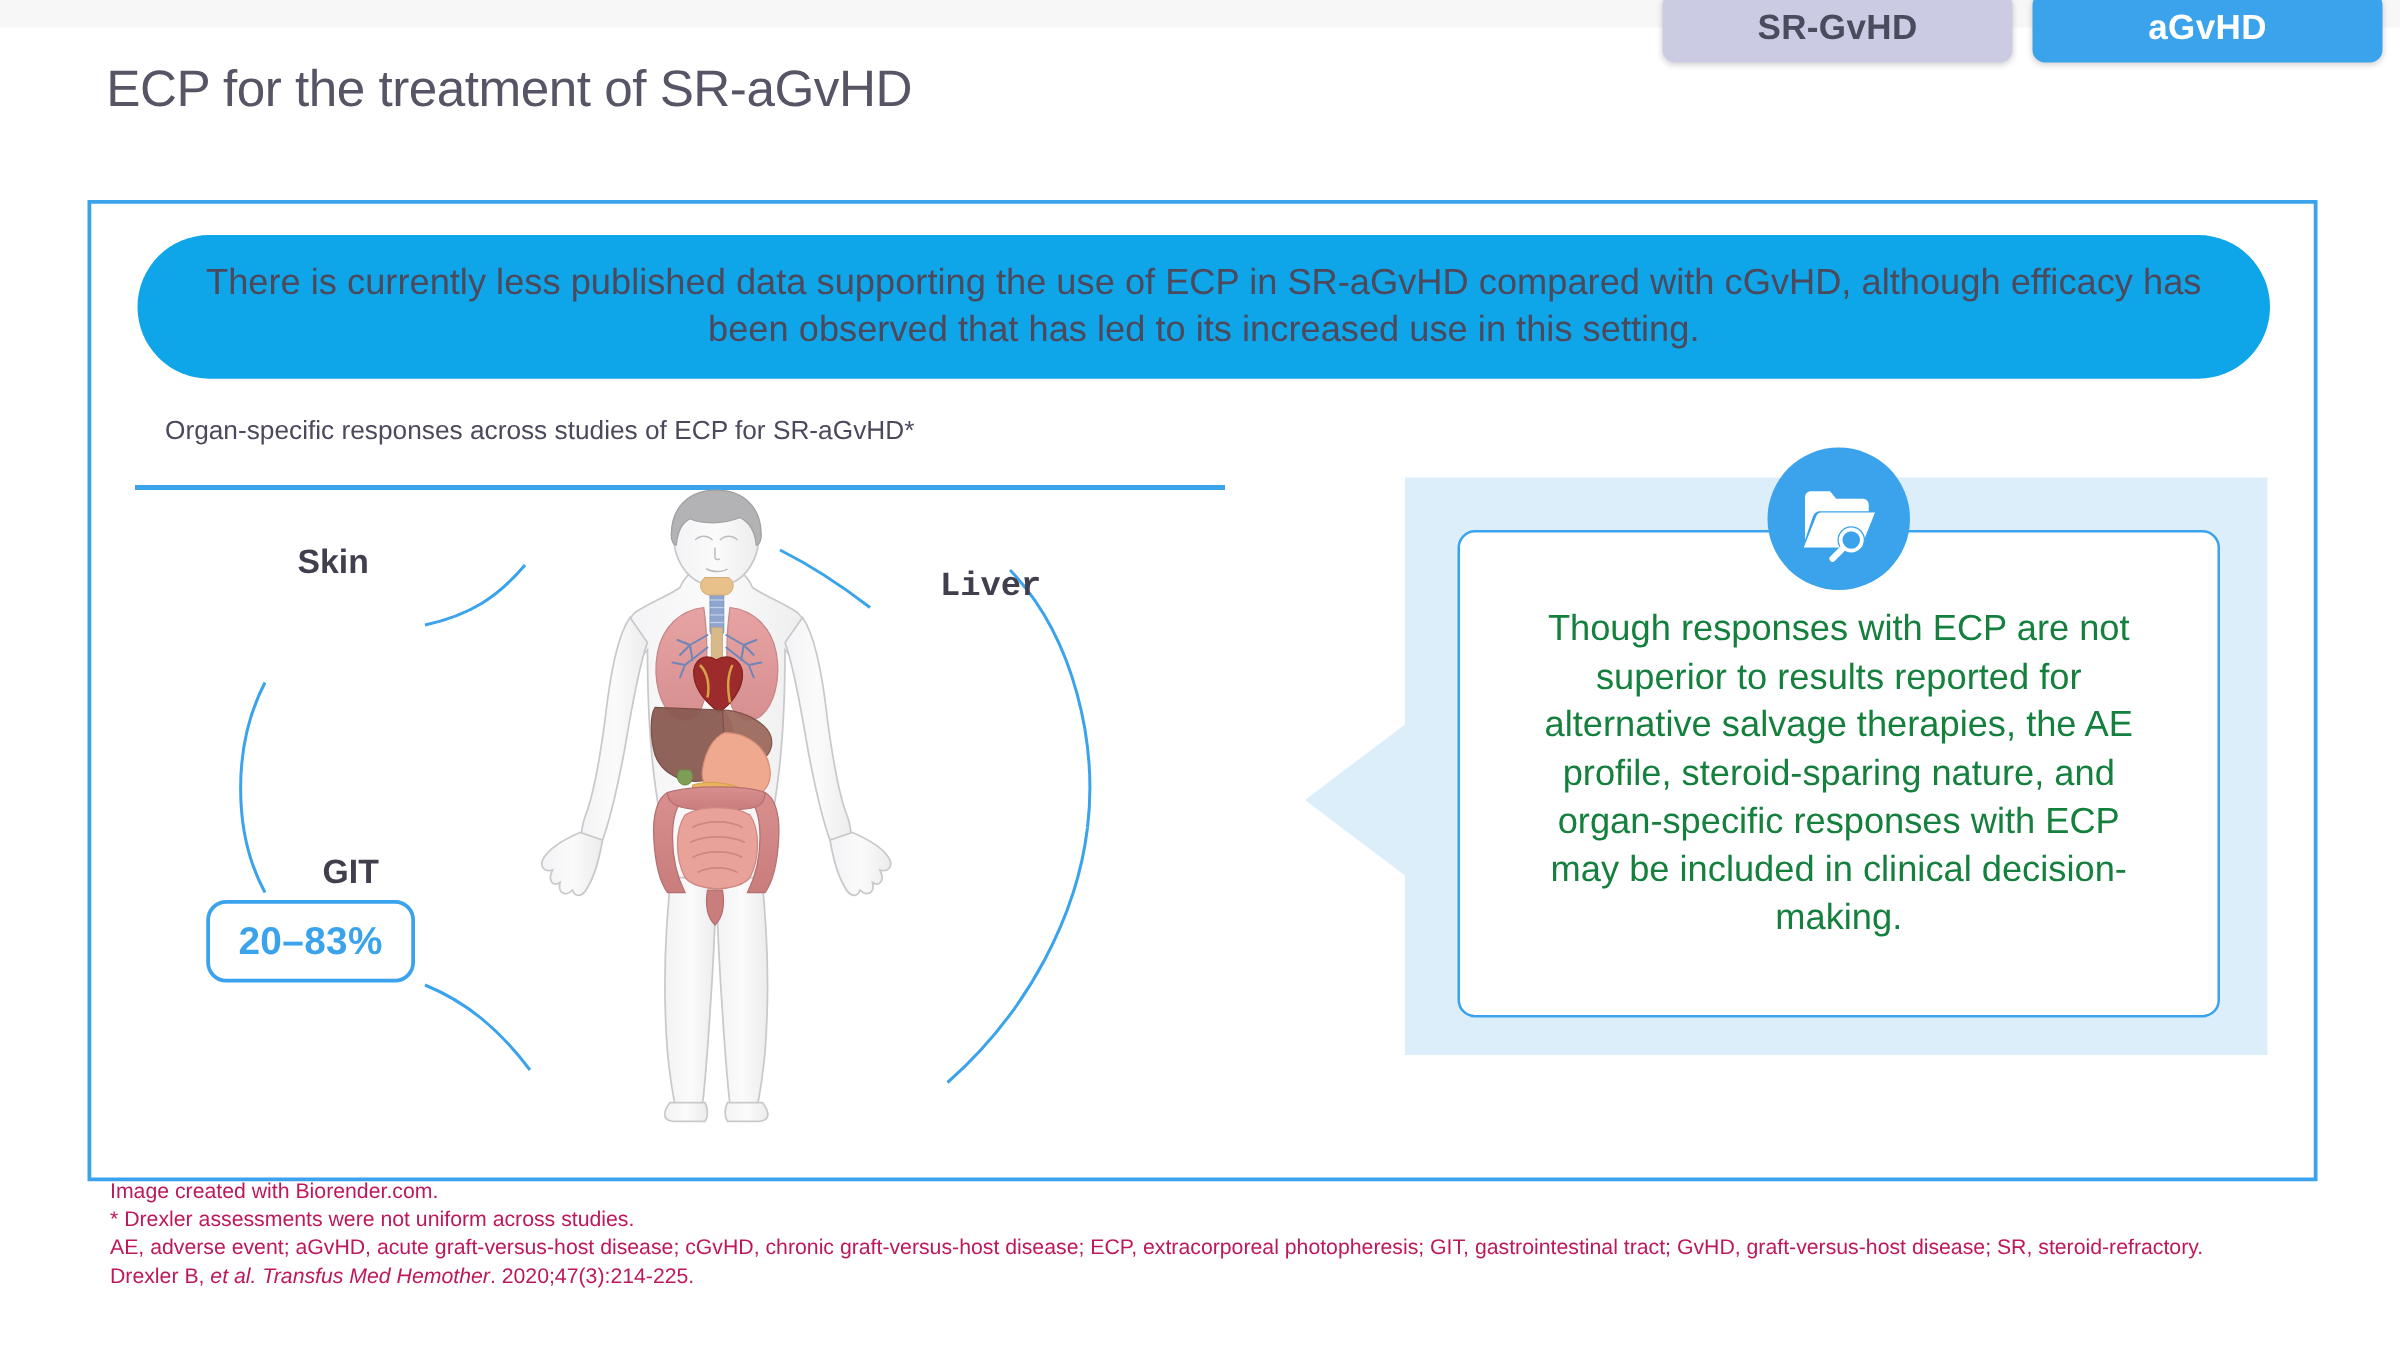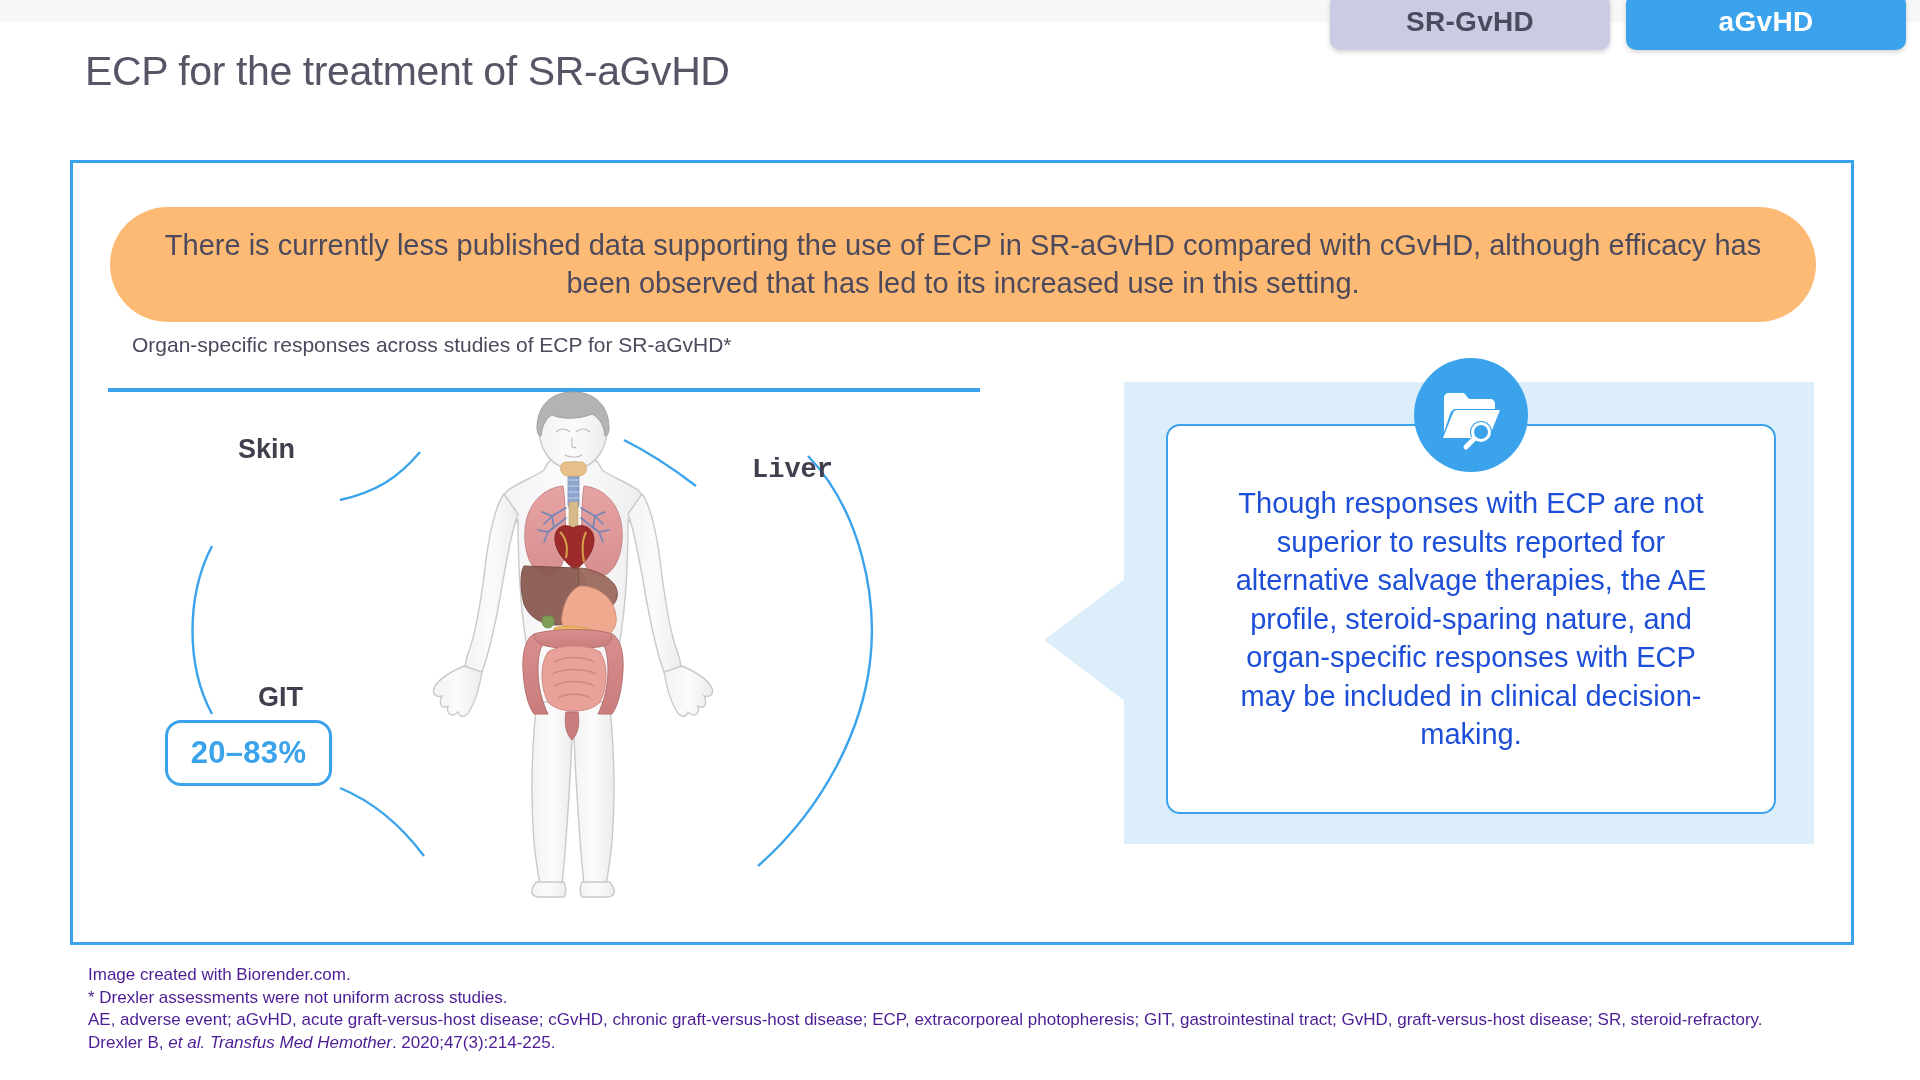--- a/index.html
+++ b/index.html
@@ -34,23 +34,23 @@
   
   .frame{
     position:absolute;left:70px;top:160px;
     width:1784px;height:785px;
     border:3px solid #3aa3ec;background:#ffffff;
     box-sizing:border-box;
   }
 
   
   .banner{
-    position:absolute;left:110px;top:207px;
+    position:absolute;left:110px;top:188px;
     width:1706px;height:115px;
-    background:#fdba74;border-radius:58px;
+    background:#0ea5e9;border-radius:58px;
     display:flex;align-items:center;justify-content:center;
     box-sizing:border-box;padding:0 50px;
   }
   .banner p{
     margin:0;text-align:center;
     font-size:29px;line-height:1.28;color:#4c495c;
   }
 
   
   .sec-head{
@@ -109,34 +109,34 @@
   .callout-box{
     position:absolute;left:1166px;top:424px;
     width:610px;height:390px;
     background:#ffffff;border:2px solid #3aa3ec;border-radius:14px;
     box-sizing:border-box;
     display:flex;align-items:center;justify-content:center;
     padding:20px 34px;
   }
   .callout-box p{
     margin:16px;text-align:center;
-    font-size:29px;line-height:1.33;color:#1d4ed8;
+    font-size:29px;line-height:1.33;color:#15803d;
   }
   .icon-circle{
     position:absolute;left:1414px;top:358px;
     width:114px;height:114px;border-radius:50%;
     background:#3aa3ec;
     display:flex;align-items:center;justify-content:center;
     z-index:20;
   }
 
   
   .notes{
-    position:absolute;left:88px;top:964px;
-    font-size:17px;line-height:1.33;color:#4c1d95;
+    position:absolute;left:88px;top:942px;
+    font-size:17px;line-height:1.33;color:#be185d;
   }
   .notes div{white-space:nowrap;}
   .notes i{font-style:italic;}
 </style>
 </head>
 <body>
 
 <div class="topband"></div>
 
 <div class="tabs">

